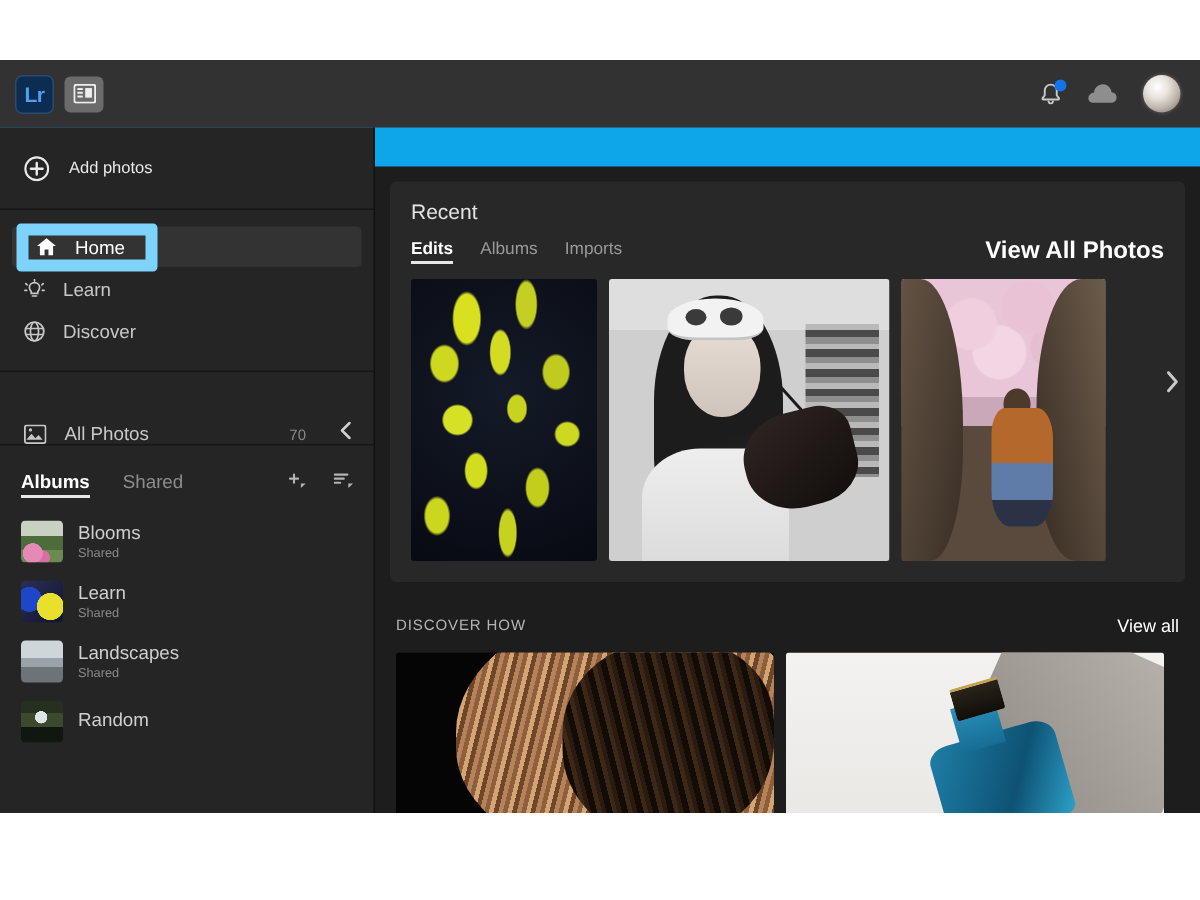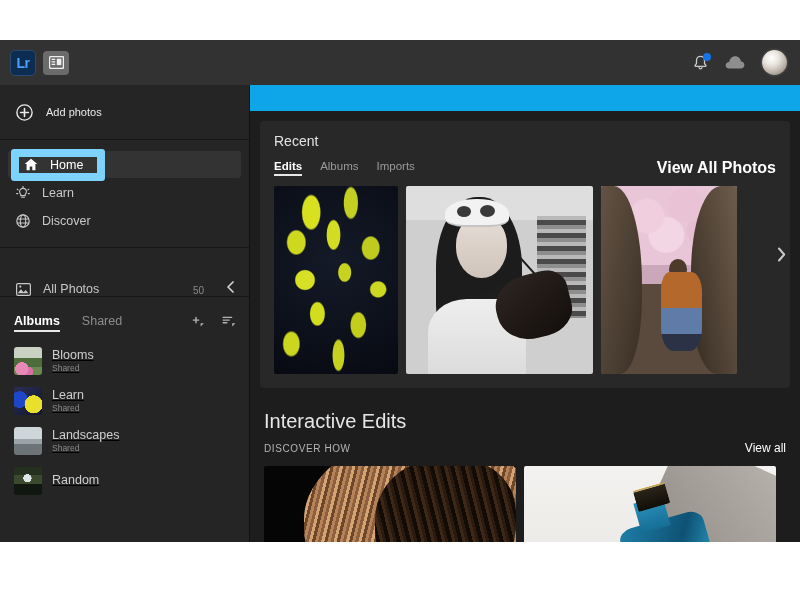--- a/index.html
+++ b/index.html
@@ -109,21 +109,21 @@
 
   .album-list { padding-top: 4px; }
   .album-row {
     height: 40px; display: flex; align-items: center;
     gap: 10px; padding-left: 14px;
   }
   .album-thumb {
     width: 28px; height: 28px; border-radius: 3px;
     flex: 0 0 auto; overflow: hidden;
   }
-  .album-meta { display: flex; flex-direction: column; line-height: 1.15; text-decoration: underline; }
+  .album-meta { display: flex; flex-direction: column; line-height: 1.15; }
   .album-name { font-size: 12.5px; color: #cfcfcf; }
   .album-sub { font-size: 8.5px; color: #8a8a8a; margin-top: 1px; }
 
   
   .th-blooms { background:
       radial-gradient(circle at 28% 78%, #e789b6 0 22%, transparent 23%),
       radial-gradient(circle at 52% 88%, #d96ea4 0 16%, transparent 17%),
       linear-gradient(#c9d2c2 0 38%, #4e6b3c 38% 70%, #6b8a52 70% 100%); }
   .th-family { background:
       radial-gradient(circle at 45% 72%, #d86a8e 0 20%, transparent 21%),
@@ -370,21 +370,21 @@
     </div>
 
     <div class="sb-section">
       <div class="allphotos">
         <svg width="15" height="13" viewBox="0 0 15 13">
           <rect x="0.6" y="0.6" width="13.8" height="11.8" rx="1.4" fill="none" stroke="#c8c8c8" stroke-width="1.2"></rect>
           <path d="M1.6 10.2 5 6.2l2.6 3 2.1-2.2 2.7 3.2z" fill="#c8c8c8"></path>
           <circle cx="4.3" cy="3.6" r="1.1" fill="#c8c8c8"></circle>
         </svg>
         <span>All Photos</span>
-        <span class="count">50</span>
+        <span class="count">70</span>
         <span class="chev">
           <svg width="9" height="12" viewBox="0 0 9 12">
               <path d="M7 1 2 6l5 5" fill="none" stroke="#d0d0d0" stroke-width="1.7" stroke-linecap="round" stroke-linejoin="round"></path>
             </svg>
         </span>
       </div>
     </div>
 
     <div>
       <div class="albums-head">
@@ -479,21 +479,20 @@
       </div>
 
       <div class="carousel-next">
         <svg width="11" height="15" viewBox="0 0 11 15">
           <path d="M3 1.5 8.2 7.5 3 13.5" fill="none" stroke="#c9c9c9" stroke-width="2" stroke-linecap="round" stroke-linejoin="round"></path>
         </svg>
       </div>
     </div>
 
     <div class="section">
-      <div class="section-title">Interactive Edits</div>
       <div class="section-sub-row">
         <span class="section-sub">DISCOVER HOW</span>
         <span class="view-all">View all</span>
       </div>
 
       <div class="edits-row">
         <div class="edit-card">
           <div class="art-hair">
             <div class="mop"></div>
             <div class="mop2"></div>

